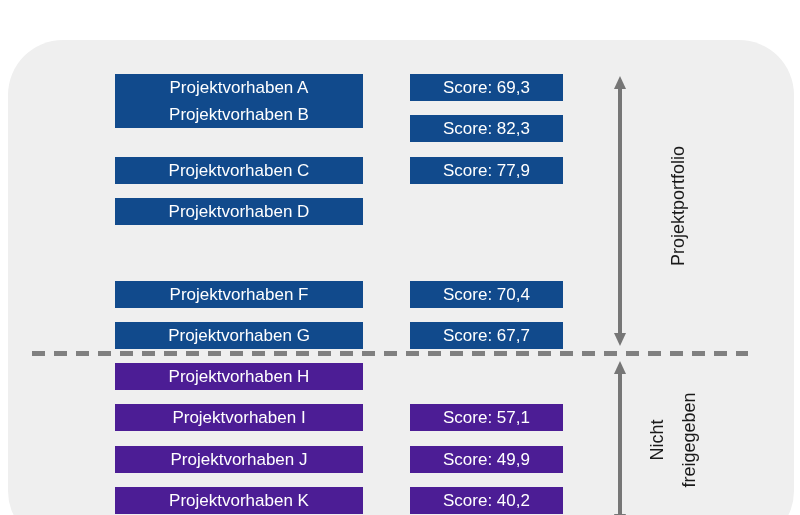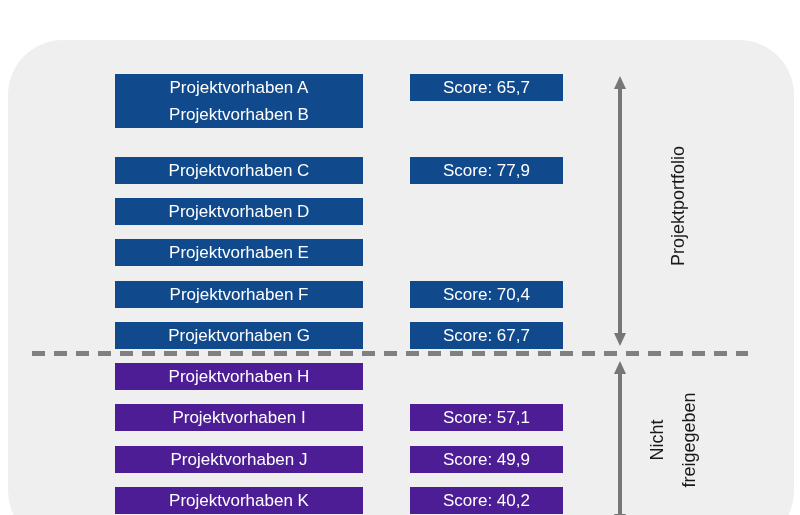--- a/index.html
+++ b/index.html
@@ -74,30 +74,30 @@
     height: 64px;
   }
 </style>
 </head>
 <body>
 
 <div class="canvas">
   <div class="panel"></div>
 
   <div class="bar name dark" style="top:38px">Projektvorhaben A</div>
-  <div class="bar score dark" style="top:38px">Score: 65,7</div>
+  <div class="bar score dark" style="top:38px">Score: 69,3</div>
 
   <div class="bar name dark" style="top:65px">Projektvorhaben B</div>
+  <div class="bar score dark" style="top:79px">Score: 82,3</div>
 
   <div class="bar name dark" style="top:121px">Projektvorhaben C</div>
   <div class="bar score dark" style="top:121px">Score: 77,9</div>
 
   <div class="bar name dark" style="top:162px">Projektvorhaben D</div>
 
-  <div class="bar name dark" style="top:203px">Projektvorhaben E</div>
 
   <div class="bar name dark" style="top:245px">Projektvorhaben F</div>
   <div class="bar score dark" style="top:245px">Score: 70,4</div>
 
   <div class="bar name dark" style="top:286px">Projektvorhaben G</div>
   <div class="bar score dark" style="top:286px">Score: 67,7</div>
 
   <div class="divider"></div>
 
   <div class="bar name light" style="top:327px">Projektvorhaben H</div>

